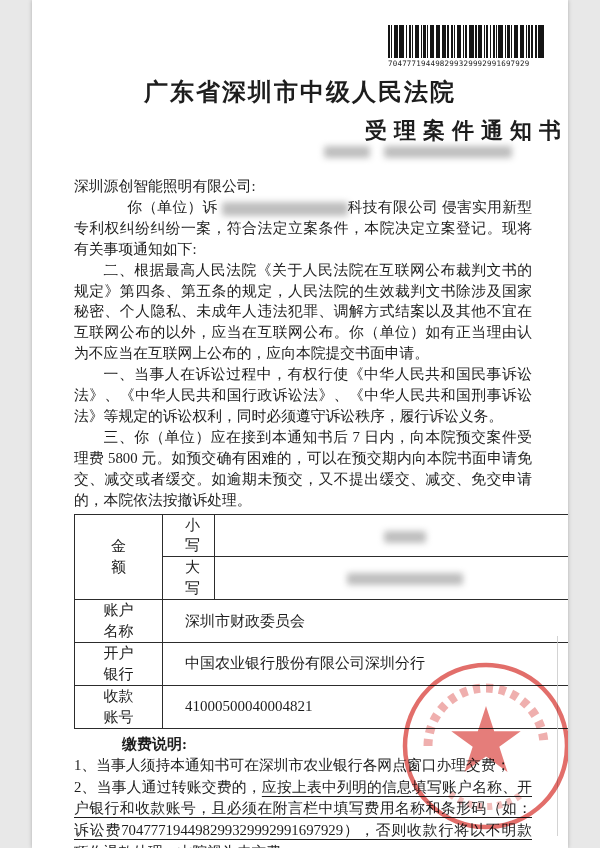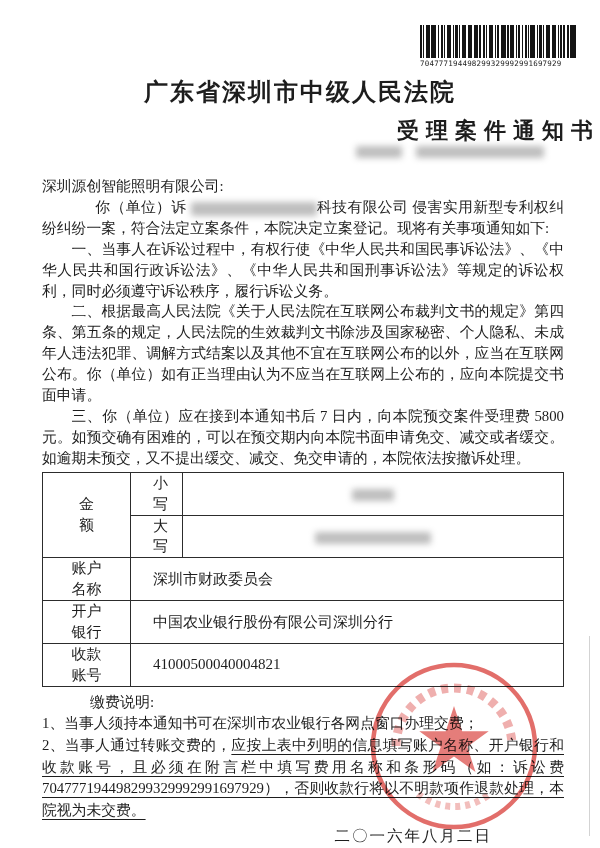--- a/index.html
+++ b/index.html
@@ -1,17 +1,17 @@
 <!DOCTYPE html>
 <html><head>
 <meta charset="utf-8">
 <style>
   html,body{margin:0;padding:0;background:#e8e8e8;}
   .page{
-    position:relative;width:600px;height:848px;margin:0 auto;background:#ffffff;
+    position:relative;width:536px;height:848px;margin:0 auto;background:#ffffff;
     font-family:"Liberation Serif","DejaVu Serif",serif;color:#1d1d1d;overflow:hidden;
     box-shadow:0 0 4px rgba(0,0,0,.25);
   }
   
   .barcode-wrap{position:absolute;top:25px;right:24px;width:156px;}
   .bars{
     height:33px;width:156px;
     background:
       repeating-linear-gradient(90deg,#141414 0 1px,transparent 1px 3px),
       repeating-linear-gradient(90deg,#141414 0 2px,transparent 2px 7px),
@@ -36,21 +36,21 @@
   .para-intro{text-indent:3.6em;}
   .para-item{text-indent:2em;}
   
   table.fee{border-collapse:collapse;width:522px;margin:3px 0 0 0;table-layout:fixed;}
   table.fee td{border:1.5px solid #2c2c2c;font-size:15px;height:27px;padding:0 22px;}
   td.lab{text-align:center;padding:0 2px;}
   td.val{text-align:left;padding-left:9px;}
   td.val.center{text-align:center;}
   
   .notes{margin-top:5px;}
-  .notes-heading{font-weight:400;font-size:15px;padding-left:48px;}
+  .notes-heading{font-weight:700;font-size:15px;padding-left:48px;}
   .notes p{line-height:21.6px;}
   .ul{text-decoration:underline;text-underline-offset:4px;}
   
   .footer{position:relative;z-index:2;margin-top:5px;}
   .date-line{text-align:right;padding-right:72px;font-size:15.5px;letter-spacing:2px;}
   .seal-note-line{text-align:right;padding-right:100px;font-size:12px;letter-spacing:3px;margin-top:2px;}
   .seal{position:absolute;left:366px;top:658px;z-index:1;mix-blend-mode:multiply;opacity:.85;}
   .scan-edge{position:absolute;right:10px;top:636px;width:1px;height:200px;background:#c8c8c8;opacity:.8;}
 </style>
 </head>
@@ -69,22 +69,22 @@
   <div class="case-blur">
     <span class="blur" style="width:46px"></span>
     <span class="blur" style="width:128px"></span>
   </div>
 
   <div class="content">
     <p class="addressee">深圳源创智能照明有限公司:</p>
 
     <p class="para-intro"><span>你（单位）诉</span> <span class="blur tall" style="width:126px"></span><span>科技有限公司 侵害实用新型专利权纠纷纠纷一案，符合法定立案条件，本院决定立案登记。现将有关事项通知如下:</span></p>
 
+    <p class="para-item">二、根据最高人民法院《关于人民法院在互联网公布裁判文书的规定》第四条、第五条的规定，人民法院的生效裁判文书除涉及国家秘密、个人隐私、未成年人违法犯罪、调解方式结案以及其他不宜在互联网公布的以外，应当在互联网公布。你（单位）如有正当理由认为不应当在互联网上公布的，应向本院提交书面申请。</p>
     <p class="para-item">一、当事人在诉讼过程中，有权行使《中华人民共和国民事诉讼法》、《中华人民共和国行政诉讼法》、《中华人民共和国刑事诉讼法》等规定的诉讼权利，同时必须遵守诉讼秩序，履行诉讼义务。</p>
-    <p class="para-item">二、根据最高人民法院《关于人民法院在互联网公布裁判文书的规定》第四条、第五条的规定，人民法院的生效裁判文书除涉及国家秘密、个人隐私、未成年人违法犯罪、调解方式结案以及其他不宜在互联网公布的以外，应当在互联网公布。你（单位）如有正当理由认为不应当在互联网上公布的，应向本院提交书面申请。</p>
     <p class="para-item">三、你（单位）应在接到本通知书后 7 日内，向本院预交案件受理费 5800 元。如预交确有困难的，可以在预交期内向本院书面申请免交、减交或者缓交。如逾期未预交，又不提出缓交、减交、免交申请的，本院依法按撤诉处理。</p>
 
     <table class="fee">
       <colgroup>
           <col style="width:88px">
           <col style="width:52px">
           <col>
         </colgroup>
       <tbody>
           <tr>

